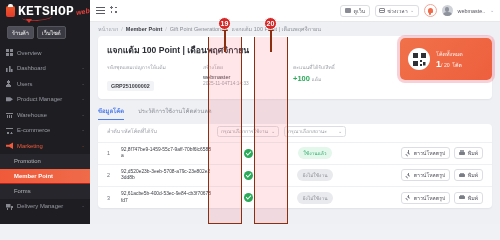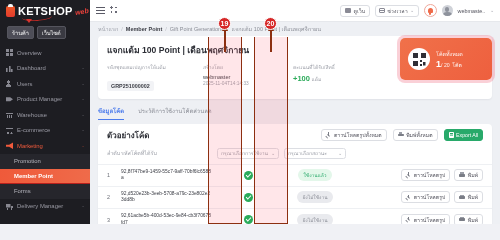--- a/index.html
+++ b/index.html
@@ -22,21 +22,21 @@
   }
   .logo-mark {
     width: 9px; height: 11px; border-radius: 2px;
     background: linear-gradient(#f05a28, #e23b2e);
     position: relative; flex: 0 0 9px;
   }
   .logo-mark::before {
     content: ""; position: absolute; top: -2px; left: 2px;
     width: 5px; height: 3px; border-radius: 2px 2px 0 0; background: #f6f6f6;
   }
-  .logo-text { color: #fff; font-size: 11px; font-weight: bold; letter-spacing: .2px; }
+  .logo-text { color: #fff; font-size: 13px; font-weight: bold; letter-spacing: .2px; font-family: Liberation Mono, monospace; }
   .logo-script {
     color: #e8403a; font-size: 7px; font-style: italic; font-weight: bold;
     transform: rotate(-8deg); margin-left: -1px;
   }
   .logo-swoosh {
     position: absolute; left: 22px; top: 13px; width: 30px; height: 8px;
     border-bottom: 1.2px solid #c42b26; border-radius: 0 0 50% 50%;
     transform: rotate(-4deg);
   }
   .arrow-red {
@@ -455,35 +455,20 @@
       </div>
     </div>
 
     <div id="tabs">
       <div class="tab active">ข้อมูลโค้ด</div>
       <div class="tab">ประวัติการใช้งานโค้ดส่วนลด</div>
     </div>
 
     <div id="table-card">
 
-      <div id="tbl-head-row">
-        <div class="tbl-title">ตัวอย่างโค้ด</div>
-        <div class="btn">
-          <span class="ic-dl"></span>
-          <span>ดาวน์โหลดรูปทั้งหมด</span>
-        </div>
-        <div class="btn">
-          <span class="ic-print"></span>
-          <span>พิมพ์ทั้งหมด</span>
-        </div>
-        <div class="btn green">
-          <span class="ic-doc"></span>
-          <span>Export All</span>
-        </div>
-      </div>
 
       <div id="filter-row">
         <div class="col-no">ลำดับ</div>
         <div class="col-code">รหัสโค้ดที่ได้รับ</div>
         <div class="col-f1">
           <div class="sel">
             <span class="t">กรุณาเลือกการใช้งาน</span>
             <span class="caret">⌄</span>
           </div>
         </div>

